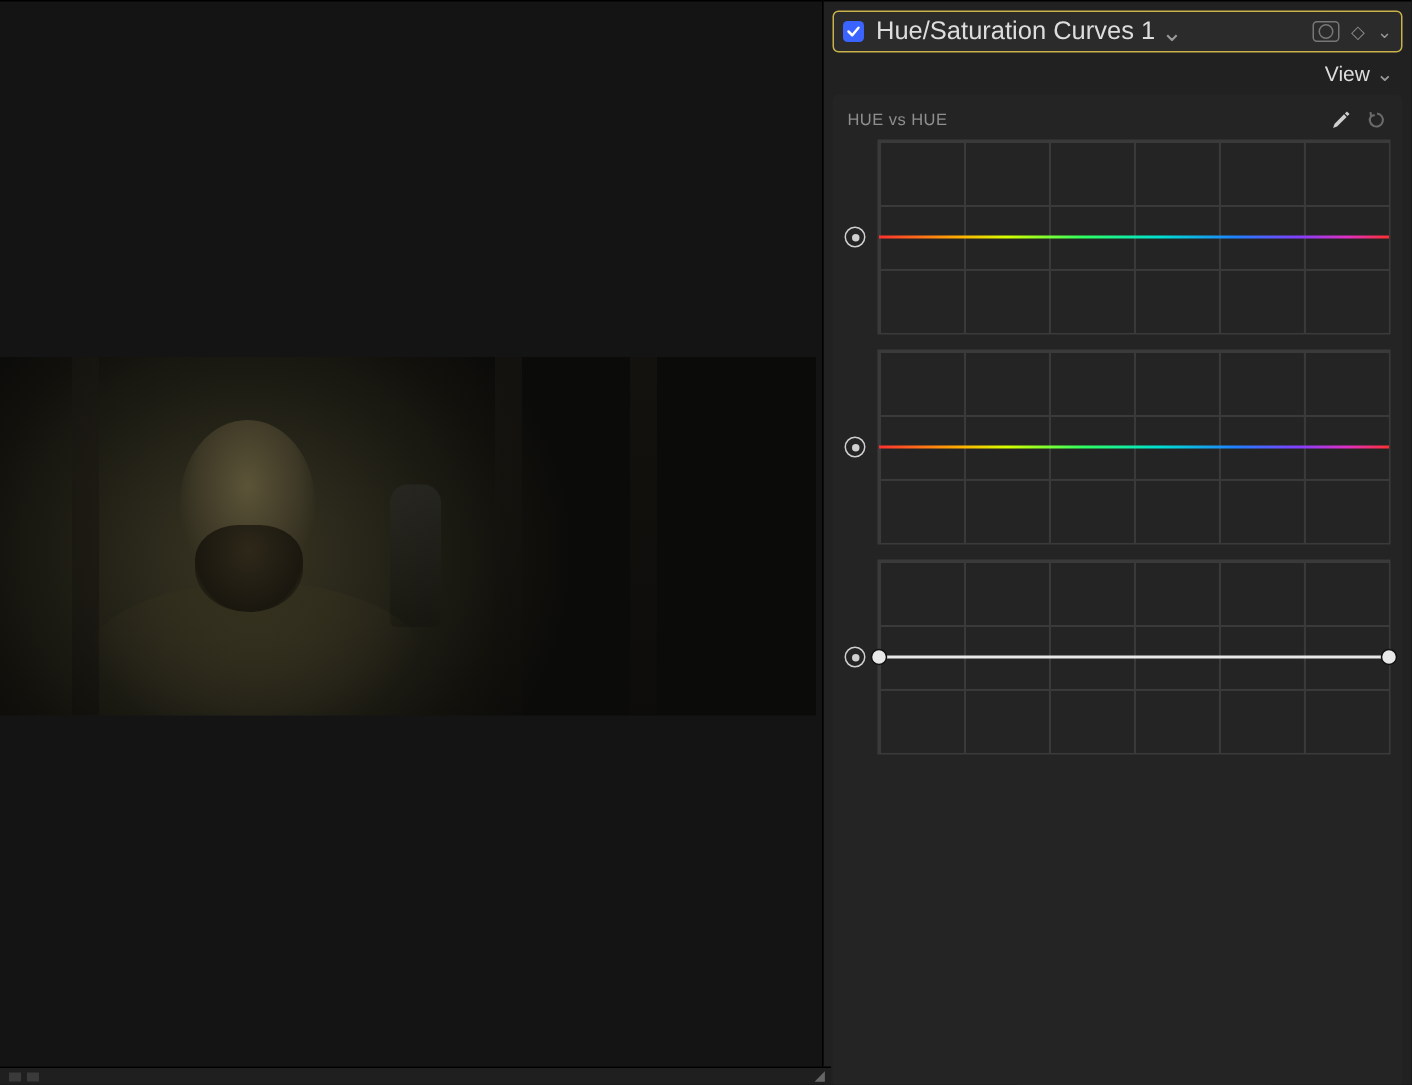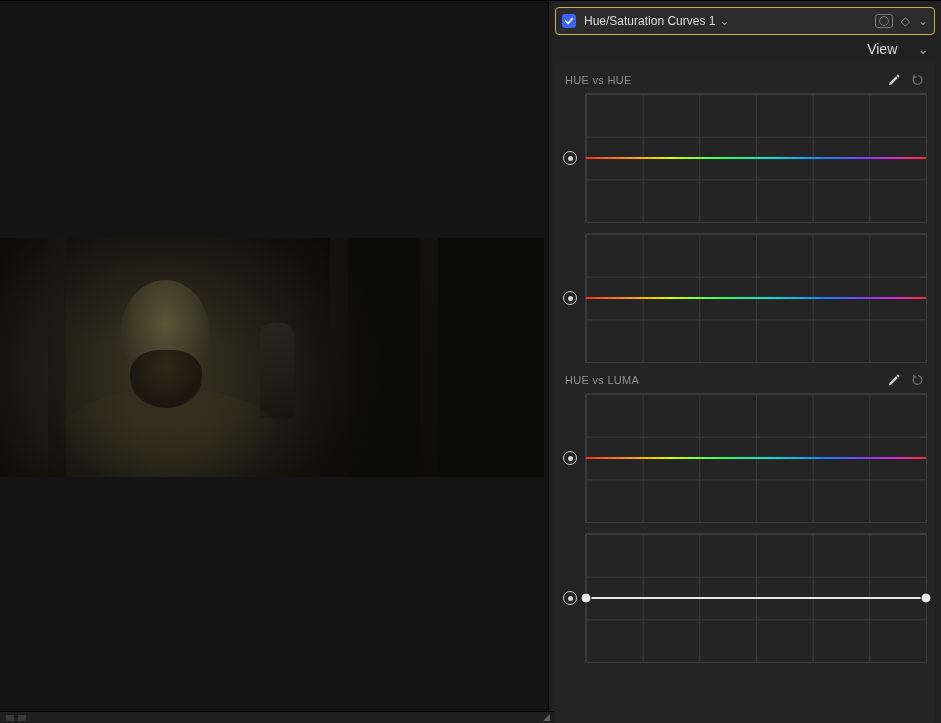--- a/index.html
+++ b/index.html
@@ -88,33 +88,33 @@
     display:flex; align-items:center;
     padding:0 6px 0 6px;
     gap:8px;
   }
   .chk {
     width:14px; height:14px; border-radius:3px;
     background:#3b63ff;
     display:flex; align-items:center; justify-content:center;
   }
   .chk svg { width:10px; height:10px; }
-  .effect-title { color:#ddd; font-size:12px; flex:0 0 auto; display:flex; align-items:center; gap:4px;}
+  .effect-title { color:#ddd; font-size:17px; flex:0 0 auto; display:flex; align-items:center; gap:4px;}
   .chev { color:#999; }
   .spacer { flex:1; }
   .mask-icon {
     width:16px; height:12px; border:1px solid #777; border-radius:3px;
     display:flex; align-items:center; justify-content:center;
   }
   .mask-icon::after{content:""; width:8px;height:8px;border:1px solid #777;border-radius:50%;}
   .kf { color:#888; font-size:12px; }
 
   .view-row {
     display:flex; justify-content:flex-end; align-items:center;
-    padding:6px 12px 6px 0; color:#ddd; font-size:14px; gap:20px;
+    padding:6px 12px 6px 0; color:#ddd; font-size:14px; gap:4px;
   }
 
   .panels {
     flex:1; overflow:hidden; padding:0 8px 0 8px;
     background:#242424; margin:0 6px; border-radius:4px;
   }
 
   .panel { padding-top:10px;text-align:right; }
   .panel-head {
     display:flex; align-items:center; padding:0 2px 6px 2px;
@@ -237,45 +237,20 @@
         </div>
         <div class="panel">
           <div class="curve-wrap">
             <div class="radio"></div>
             <div class="grid">
               <div class="hue-line"></div>
             </div>
           </div>
         </div>
         <div class="panel">
-          <div class="panel-head">
-            <span class="panel-title">HUE vs LUMA</span>
-            <div class="spacer" style="flex:1"></div>
-            <div class="panel-tools">
-              <span class="eyedrop">
-                <svg class="icon" viewBox="0 0 16 16">
-                  <path d="M12.5 1.5 L14.5 3.5 L13 5 L11 3 Z M10.3 3.7 L12.3 5.7 L5 13 L2 14 L3 11 Z" fill="#cfcfcf"></path>
-                </svg>
-              </span>
-              <span class="reset">
-                <svg class="icon" viewBox="0 0 16 16">
-                  <path d="M8 3 A5 5 0 1 1 3.5 5" fill="none" stroke="#6a6a6a" stroke-width="1.6"></path>
-                  <path d="M3 2 L3.5 5 L6.3 4.2" fill="none" stroke="#6a6a6a" stroke-width="1.6"></path>
-                </svg>
-              </span>
-            </div>
-          </div>
-          <div class="curve-wrap">
-            <div class="radio"></div>
-            <div class="grid">
-              <div class="hue-line"></div>
-            </div>
-          </div>
-        </div>
-        <div class="panel">
           <div class="curve-wrap">
             <div class="radio"></div>
             <div class="grid">
               <div class="luma-line"></div>
               <div class="endpoint ep-left"></div>
               <div class="endpoint ep-right"></div>
             </div>
           </div>
         </div>
       </div>

